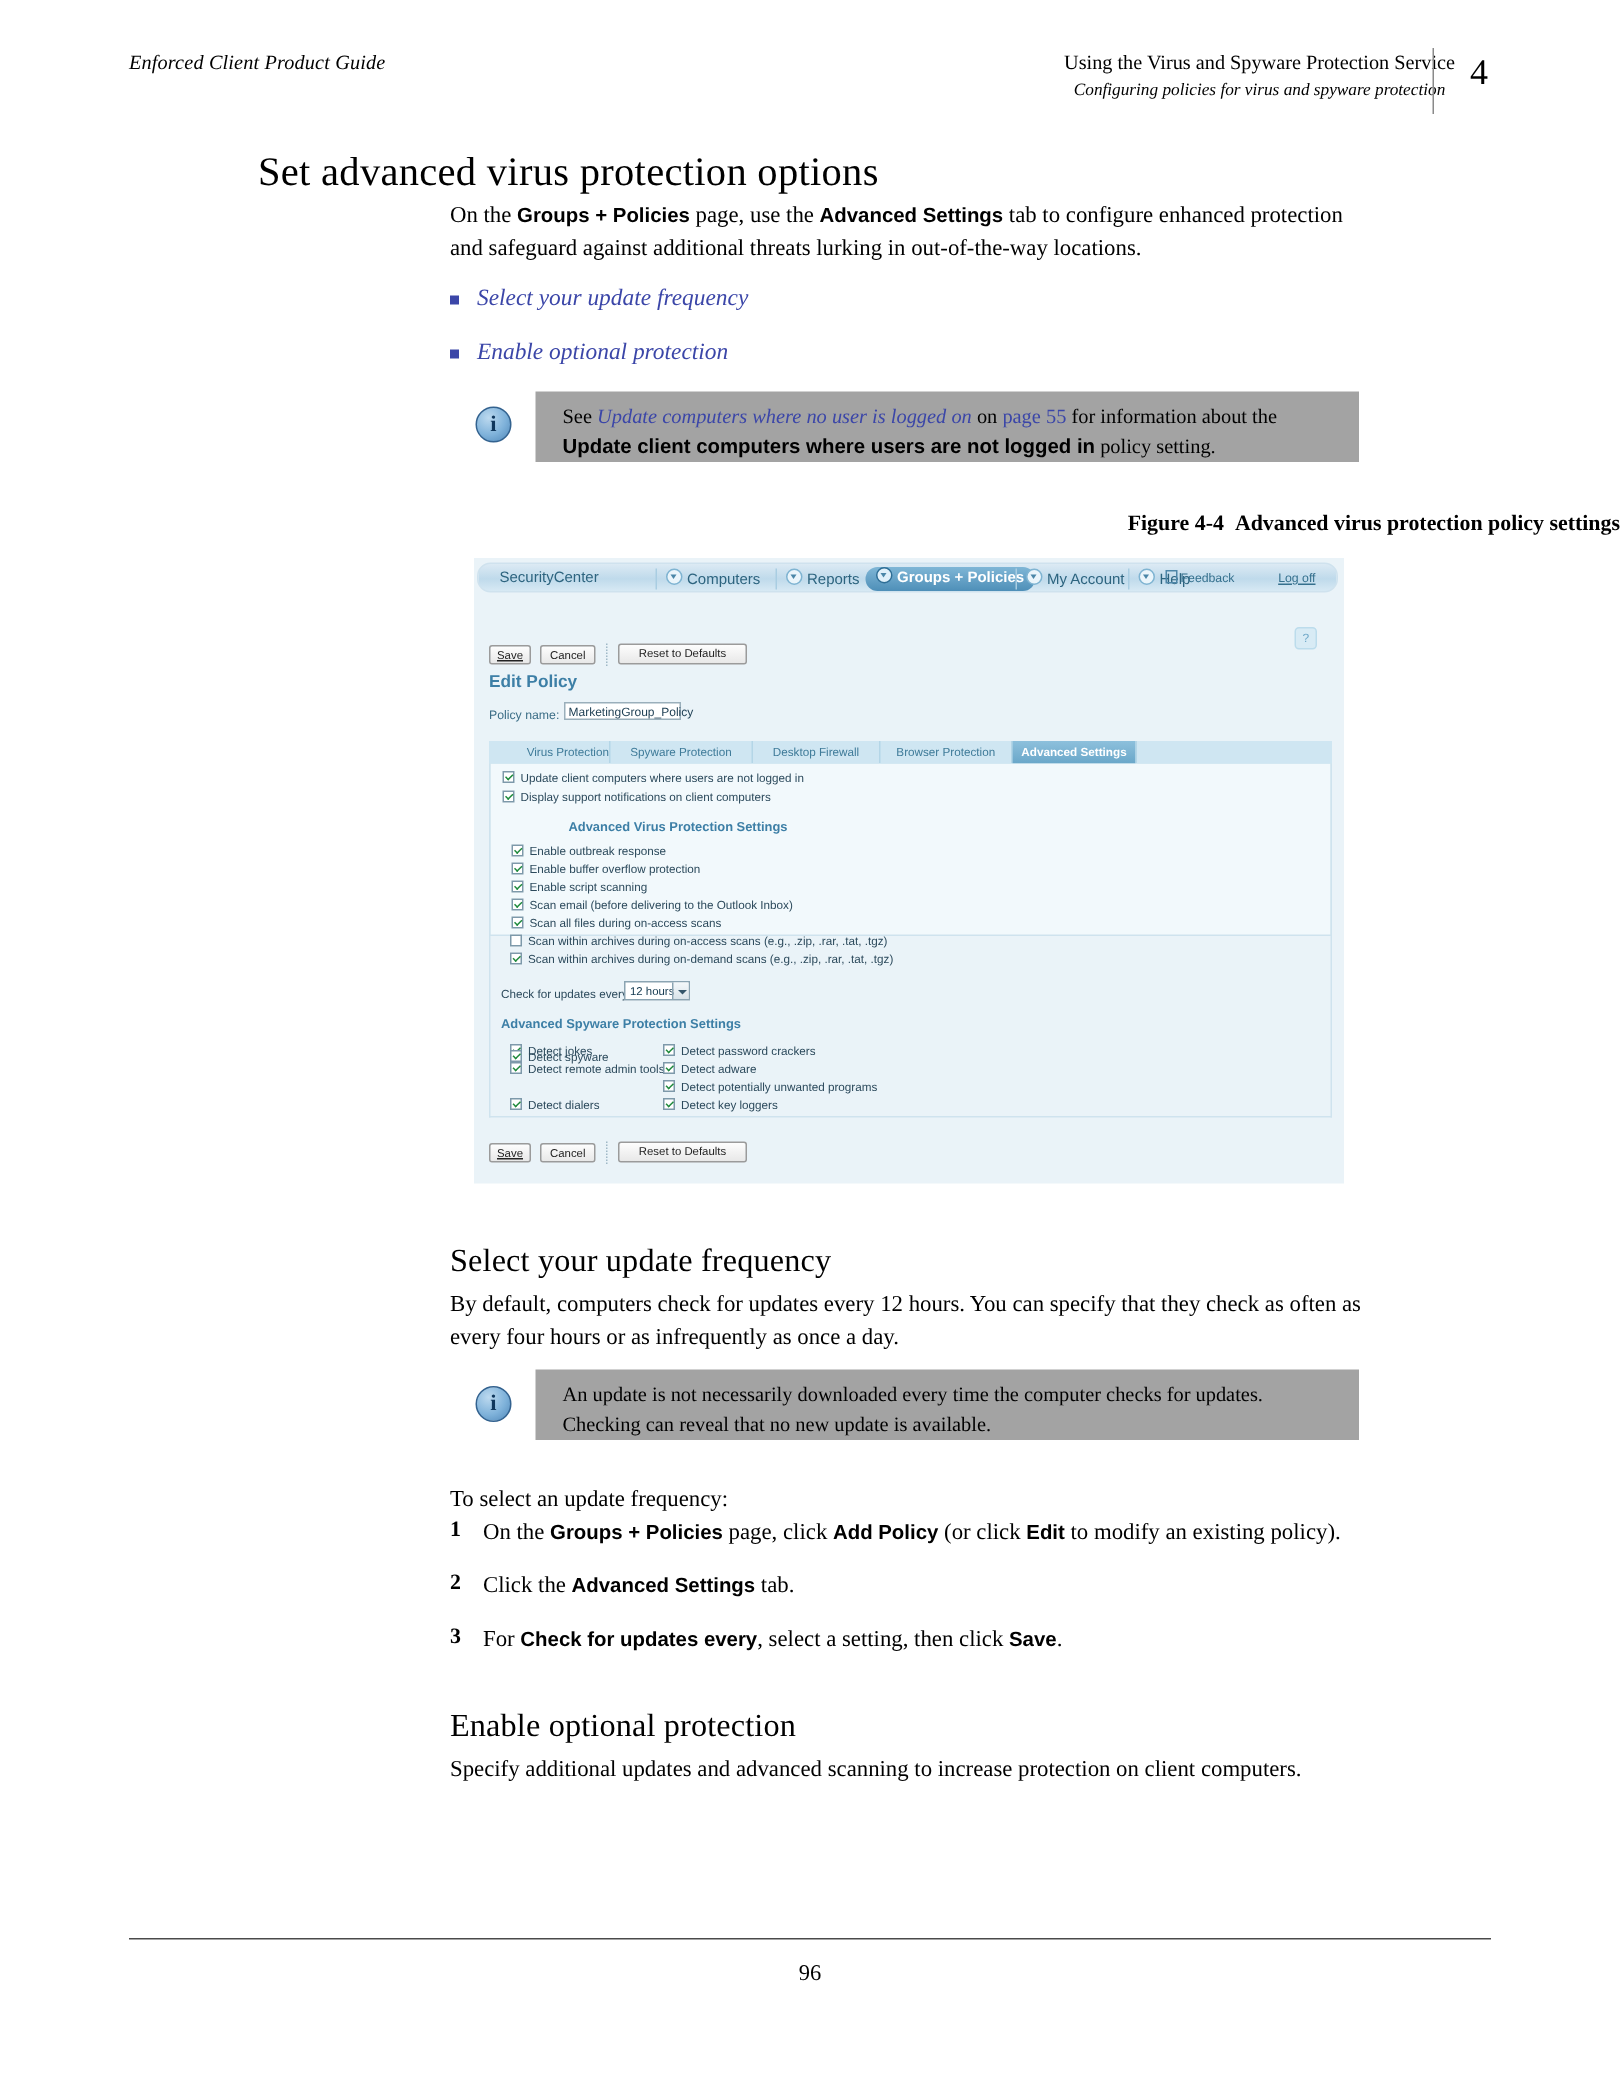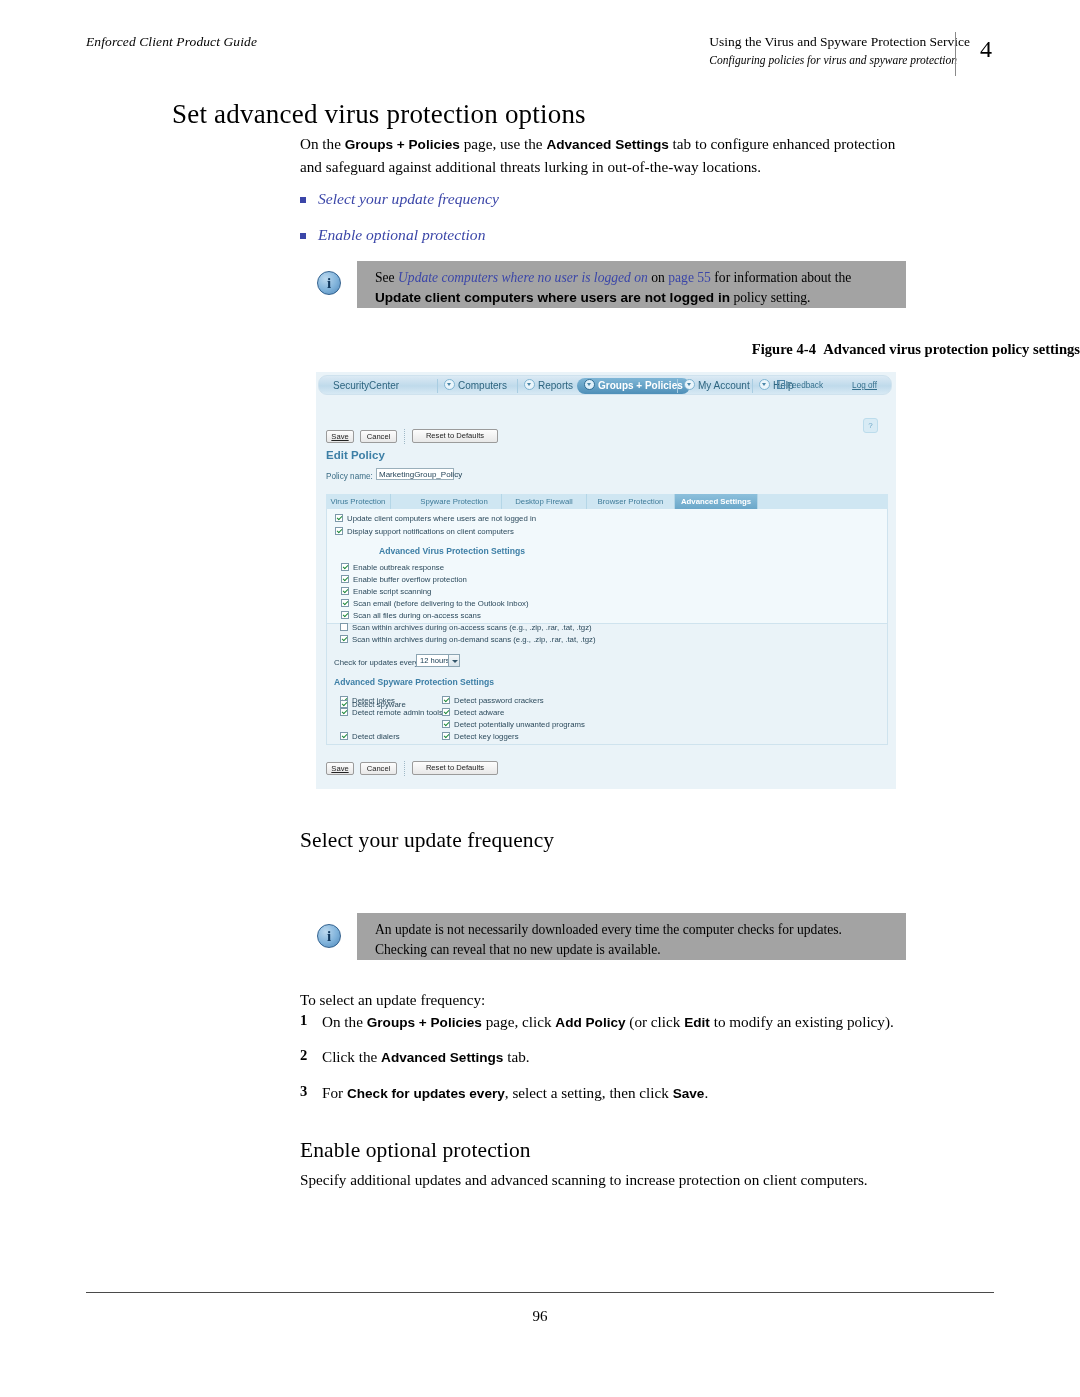--- a/index.html
+++ b/index.html
@@ -6,21 +6,21 @@
   body{
     width:1080px;height:1397px;background:#ffffff;
     font-family:"Liberation Serif", serif;color:#000;
     position:relative;overflow:hidden;
   }
   .page{position:absolute;inset:0;}
 
   
   .hdr{position:absolute;left:86px;top:34px;width:908px;height:46px;}
   .hdr-left{position:absolute;left:0;top:0;font-size:13.5px;letter-spacing:.1px;font-style:italic;}
-  .hdr-right{position:absolute;right:24px;top:0;text-align:left;}
+  .hdr-right{position:absolute;right:24px;top:0;text-align:center;}
   .hdr-r1{font-size:13.5px;}
   .hdr-r2{font-size:11.5px;font-style:italic;margin-top:4px;}
   .hdr-rule{position:absolute;right:14px;top:-2px;width:1px;height:44px;background:#8a8a8a;}
   .chap-num{position:absolute;right:-22px;top:2px;font-size:24px;}
 
   
   .h1{position:absolute;left:172px;top:99px;font-size:27px;letter-spacing:.2px;}
   .h2{position:absolute;font-size:21.5px;letter-spacing:.1px;}
 
   
@@ -188,21 +188,21 @@
     <div class="ubtn" style="left:44px;top:58px;width:37px;height:13px;"><span>Cancel</span></div>
     <div class="bdiv" style="left:88px;top:57px;height:15px;"></div>
     <div class="ubtn" style="left:96px;top:57px;width:86px;height:14px;line-height:12px;"><span>Reset to Defaults</span></div>
 
     <div class="edit-policy" style="left:10px;top:77px;">Edit Policy</div>
 
     <div class="pname-lbl" style="left:10px;top:100px;">Policy name:</div>
     <div class="pname-in" style="left:60px;top:96px;width:78px;height:12px;">MarketingGroup_Policy</div>
 
     <div class="tabrow">
-      <div class="tab" style="left:0;width:65px;"><span>Virus Protection</span></div>
+      <div class="tab" style="left:0;width:81px;text-align:right;"><span>Virus Protection</span></div>
       <div class="tab" style="left:81px;width:95px;"><span>Spyware Protection</span></div>
       <div class="tab" style="left:176px;width:85px;"><span>Desktop Firewall</span></div>
       <div class="tab" style="left:261px;width:88px;"><span>Browser Protection</span></div>
       <div class="tab active" style="left:349px;width:83px;"><span>Advanced Settings</span></div>
     </div>
 
     <div class="panel">
       <div class="cb on" style="left:8px;top:5px;"><span class="box"></span><span>Update client computers where users are not logged in</span></div>
       <div class="cb on" style="left:8px;top:18px;"><span class="box"></span><span>Display support notifications on client computers</span></div>
 
@@ -238,20 +238,21 @@
 
     <div style="position:absolute;left:10px;top:137px;width:562px;height:236px;border:1px solid #cfe3ee;border-top:none;box-sizing:border-box;pointer-events:none;"></div>
 
     <div class="ubtn" style="left:10px;top:390px;width:28px;height:13px;"><u>Save</u></div>
     <div class="ubtn" style="left:44px;top:390px;width:37px;height:13px;"><span>Cancel</span></div>
     <div class="bdiv" style="left:88px;top:389px;height:15px;"></div>
     <div class="ubtn" style="left:96px;top:389px;width:86px;height:14px;line-height:12px;"><span>Reset to Defaults</span></div>
   </div>
 
   <div class="h2" style="left:300px;top:828px;">Select your update frequency</div>
+  <div class="body" style="left:300px;top:859px;width:608px;">By default, computers check for updates every 12 hours. You can specify that they check as often as every four hours or as infrequently as once a day.</div>
 
   <div class="icon-i" style="left:317px;top:924px;">
       <span>i</span>
     </div>
   <div class="note" style="left:357px;top:913px;width:549px;height:47px;">
     <div class="txt">
       <span>An update is not necessarily downloaded every time the computer checks for updates.</span><br>
       <span>Checking can reveal that no new update is available.</span>
     </div>
   </div>

